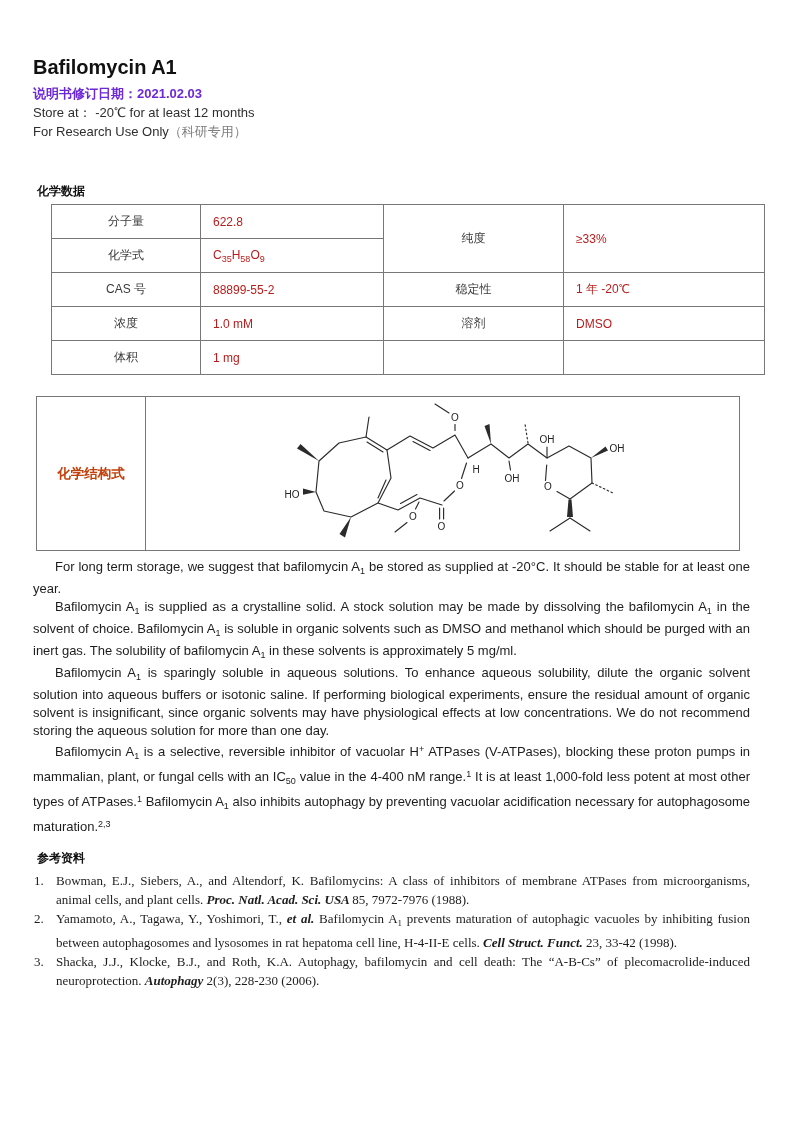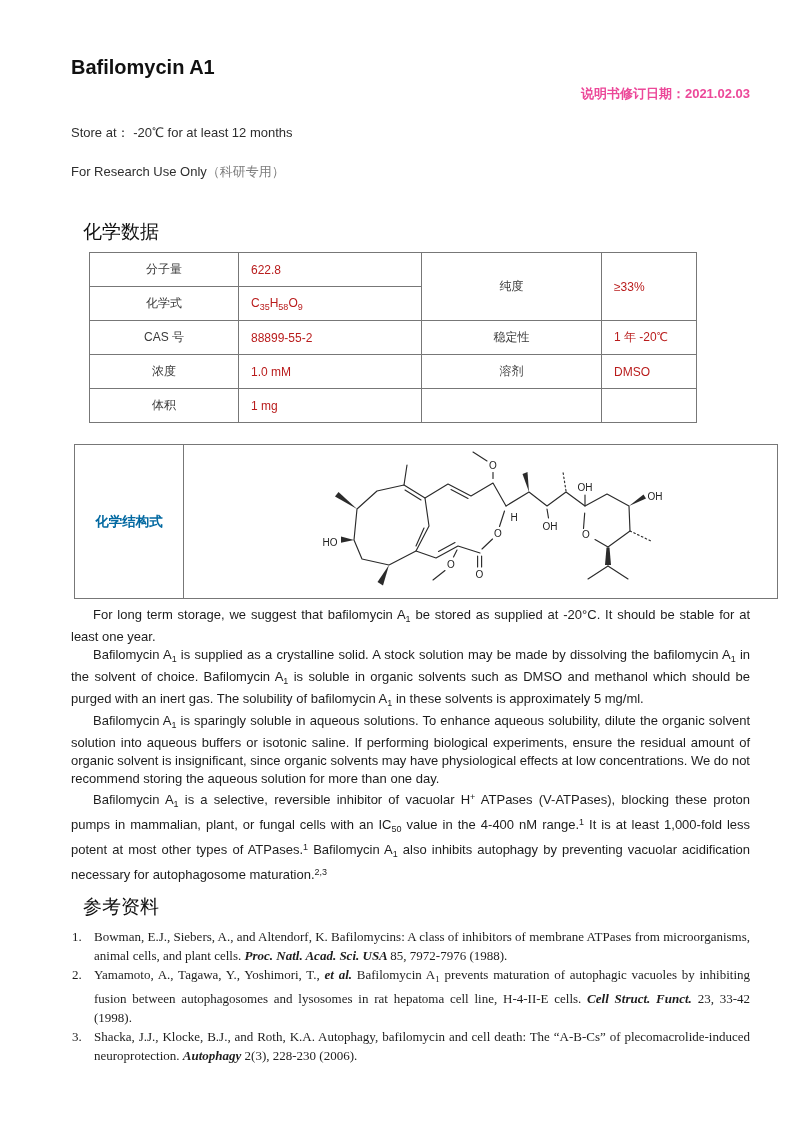--- a/index.html
+++ b/index.html
@@ -1,50 +1,50 @@
 <!DOCTYPE html>
 <html style="--border: #777777; --muted: #7d7d7d; --text: #1d1d1d; --stroke: #2b2b2b;"><head>
 <meta charset="utf-8">
 <style>
   :root{
     --border:#777777; --muted:#7d7d7d; --text:#1d1d1d; --stroke:#2b2b2b;
   }
   html,body{margin:0;padding:0;}
   body{background:#ffffff;font-family:"Liberation Sans",sans-serif;color:var(--text);}
   .page{position:relative;width:794px;height:1123px;background:#fff;box-sizing:border-box;
-        padding:56px 44px 30px 71px;overflow:hidden;}
+        padding:56px 44px 30px 33px;overflow:hidden;}
 
   
   .doc-title{font-size:20px;line-height:23px;font-weight:bold;color:#111;margin:0;}
-  .revision-line{margin-top:7px;text-align:right;font-size:13px;line-height:15px;font-weight:bold;color:#ec4899;}
-  .info-line{margin-top:24px;font-size:13px;line-height:15px;color:#2e2e2e;}
+  .revision-line{margin-top:7px;text-align:left;font-size:13px;line-height:15px;font-weight:bold;color:#6d28d9;}
+  .info-line{margin-top:4px;font-size:13px;line-height:15px;color:#2e2e2e;}
   .info-line.first{margin-top:15px;}
   .muted{color:var(--muted);}
 
   
-  .sec-heading{font-size:19px;line-height:17px;font-weight:normal;color:#111;margin:12px;}
+  .sec-heading{font-size:12px;line-height:17px;font-weight:bold;color:#111;margin:4px;}
   .sec-heading.chem{margin-top:44px;}
   .sec-heading.bio{margin-top:27px;}
   .sec-heading.refs{margin-top:14px;}
 
   
-  table.chem-table{border-collapse:collapse;table-layout:fixed;width:608px;margin:4px 0 0 18px;}
+  table.chem-table{border-collapse:collapse;table-layout:fixed;width:714px;margin:4px 0 0 18px;}
   table.chem-table td{border:1px solid var(--border);height:33px;font-size:12px;color:#b91c1c;
         padding:0;vertical-align:middle;overflow:hidden;}
   table.chem-table td.lbl{text-align:center;color:#3a3a3a;}
   table.chem-table td.val{text-align:left;padding-left:12px;}
   .seg-sub{font-size:9px;vertical-align:-3px;}
   .seg-sup{font-size:9px;vertical-align:4px;}
   .seg-i{font-style:italic;font-weight:bold;}
   .seg-b{font-weight:normal;}
 
   
   .structure-table{display:flex;width:702px;margin:21px 0 0 3px;border:1px solid var(--border);height:153px;}
   .structure-label-cell{width:108px;flex:0 0 108px;border-right:1px solid var(--border);
-        display:flex;align-items:center;justify-content:center;font-size:13.5px;font-weight:bold;color:#0369a1;}
+        display:flex;align-items:center;justify-content:center;font-size:13.5px;font-weight:bold;color:#c2410c;}
   .structure-image-cell{flex:1;display:flex;align-items:center;justify-content:center;}
   .structure-image-cell svg{display:block;}
   .bond{stroke:var(--stroke);stroke-width:1.15;fill:none;stroke-linecap:round;stroke-linejoin:round;}
   .bond.hash{stroke-dasharray:1.6 2.6;}
   .wedge{fill:var(--stroke);stroke:none;}
   .atom{font-family:"Liberation Sans",sans-serif;font-size:10px;font-weight:500;fill:#222;
         text-anchor:middle;dominant-baseline:middle;}
 
   
   .bio-body{margin-top:7px;font-family:Liberation Sans, sans-serif;font-size:13px;line-height:18px;

